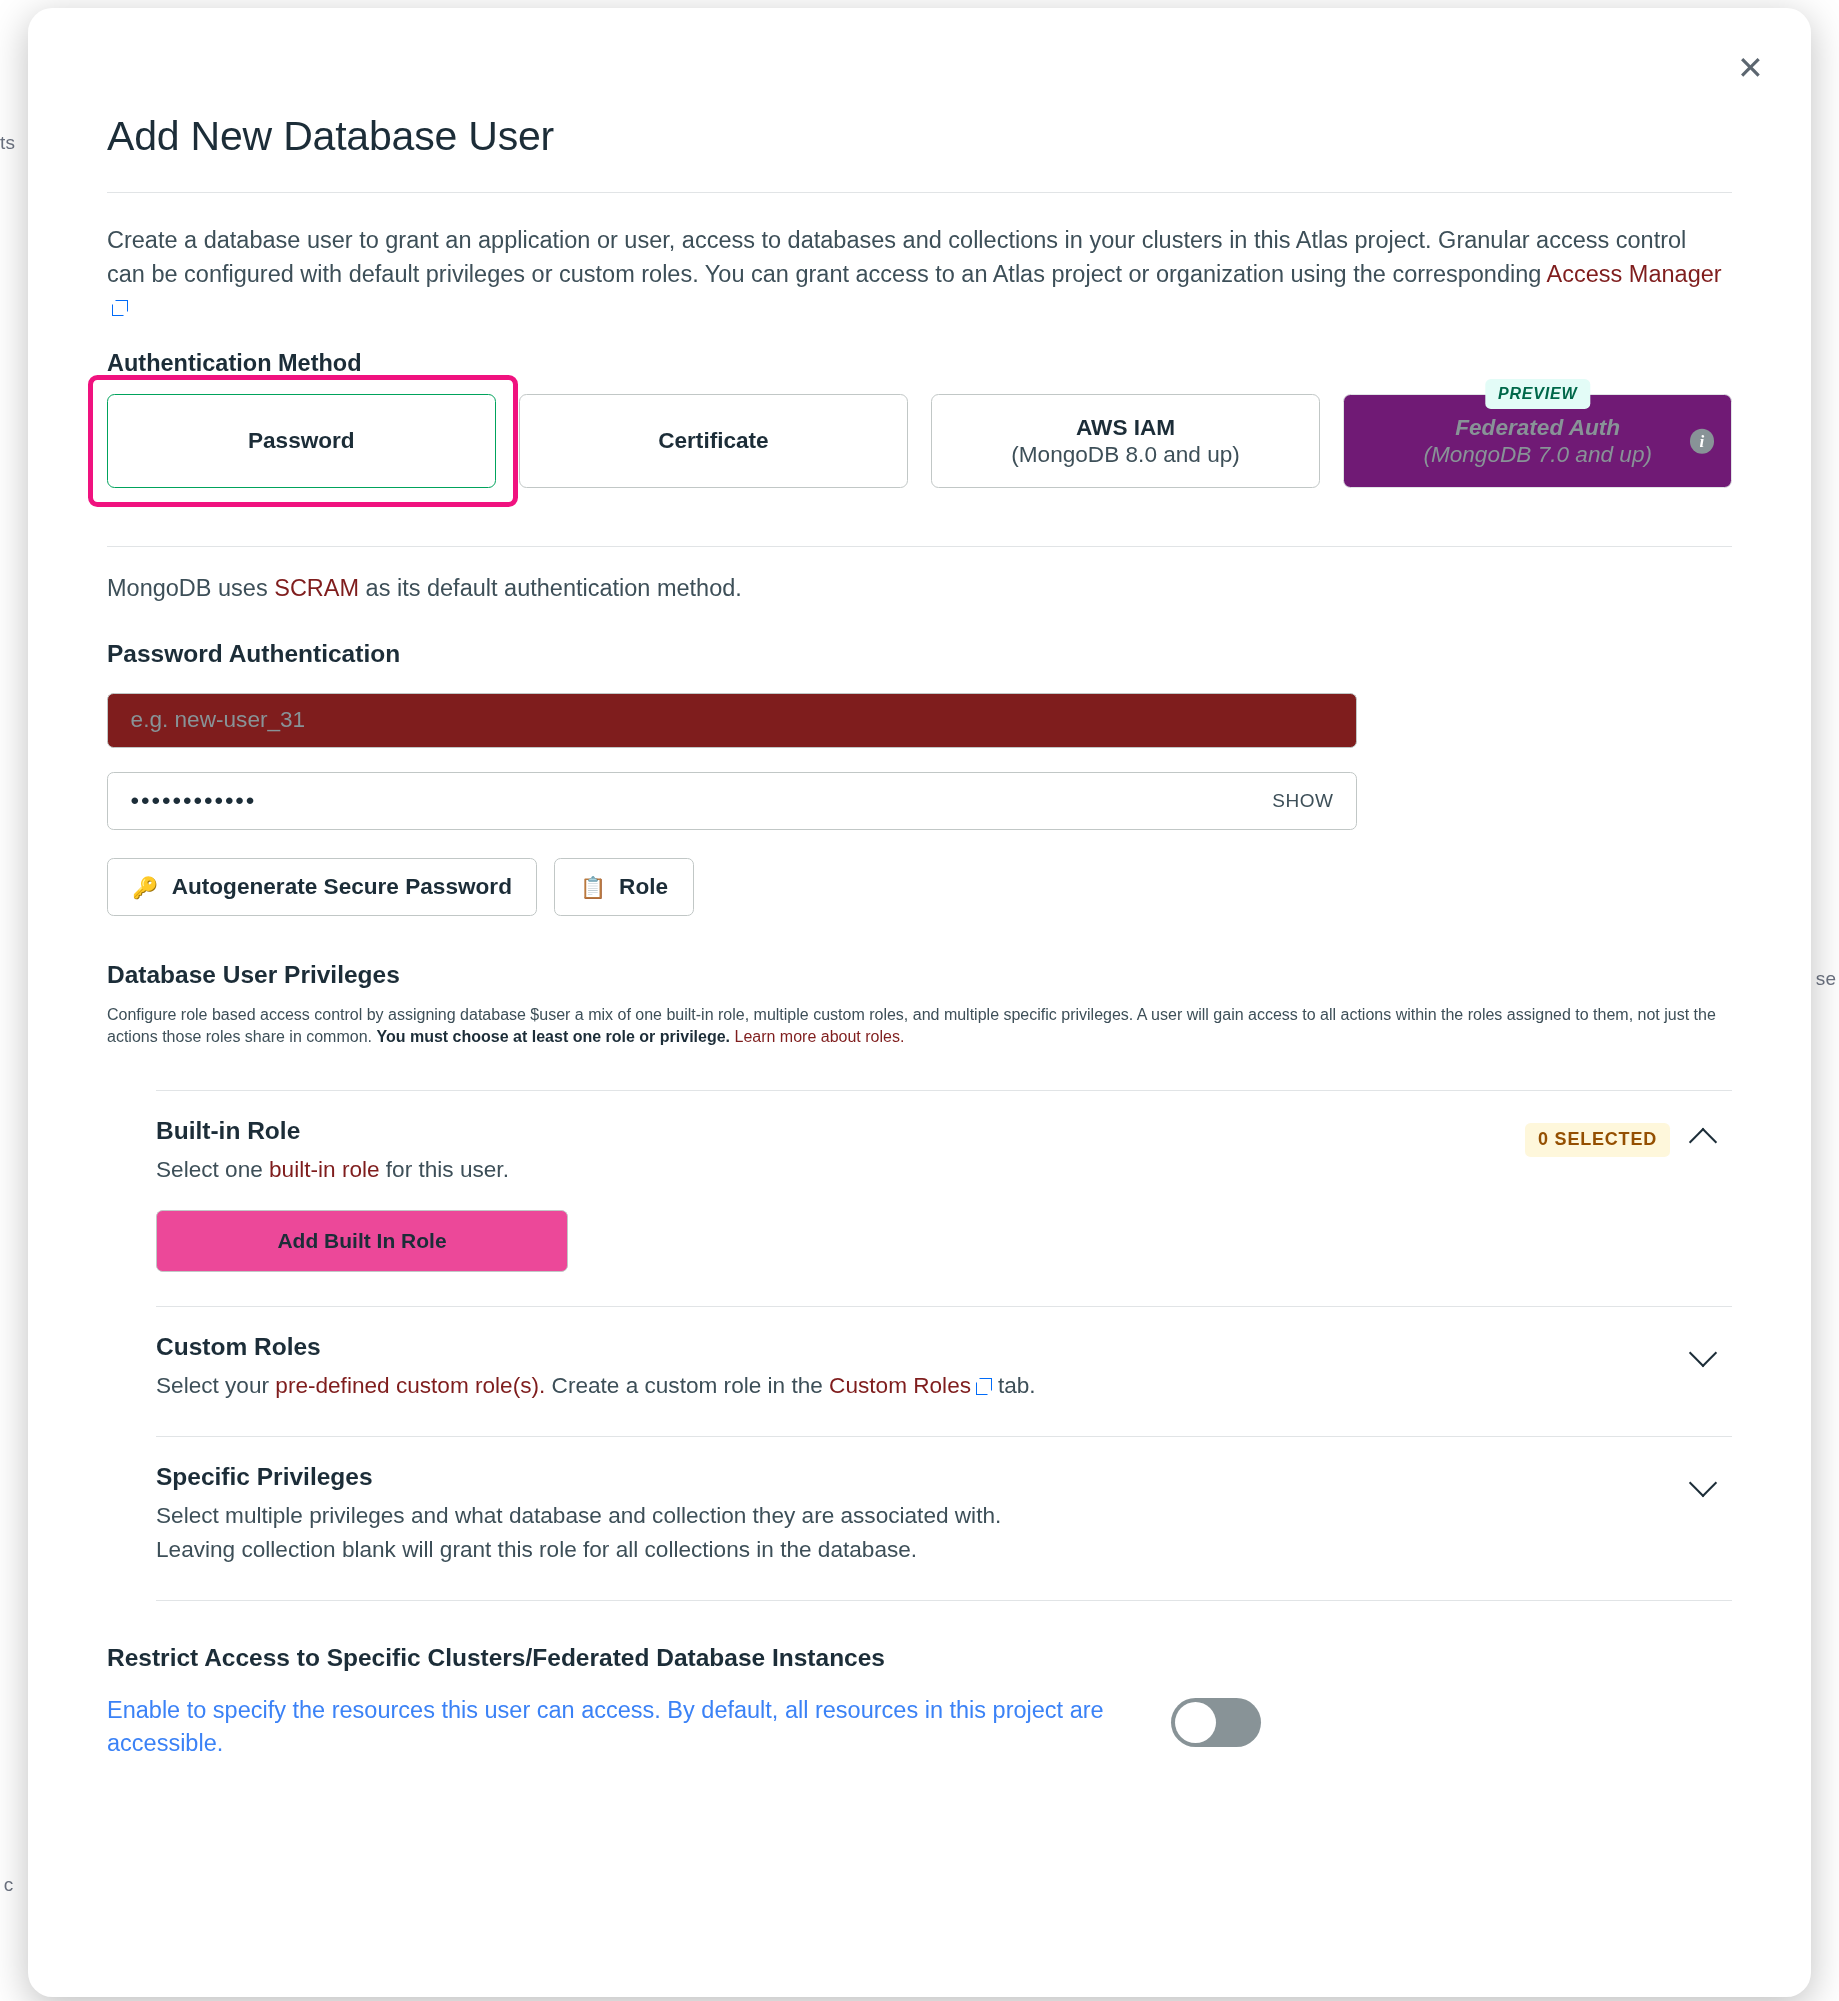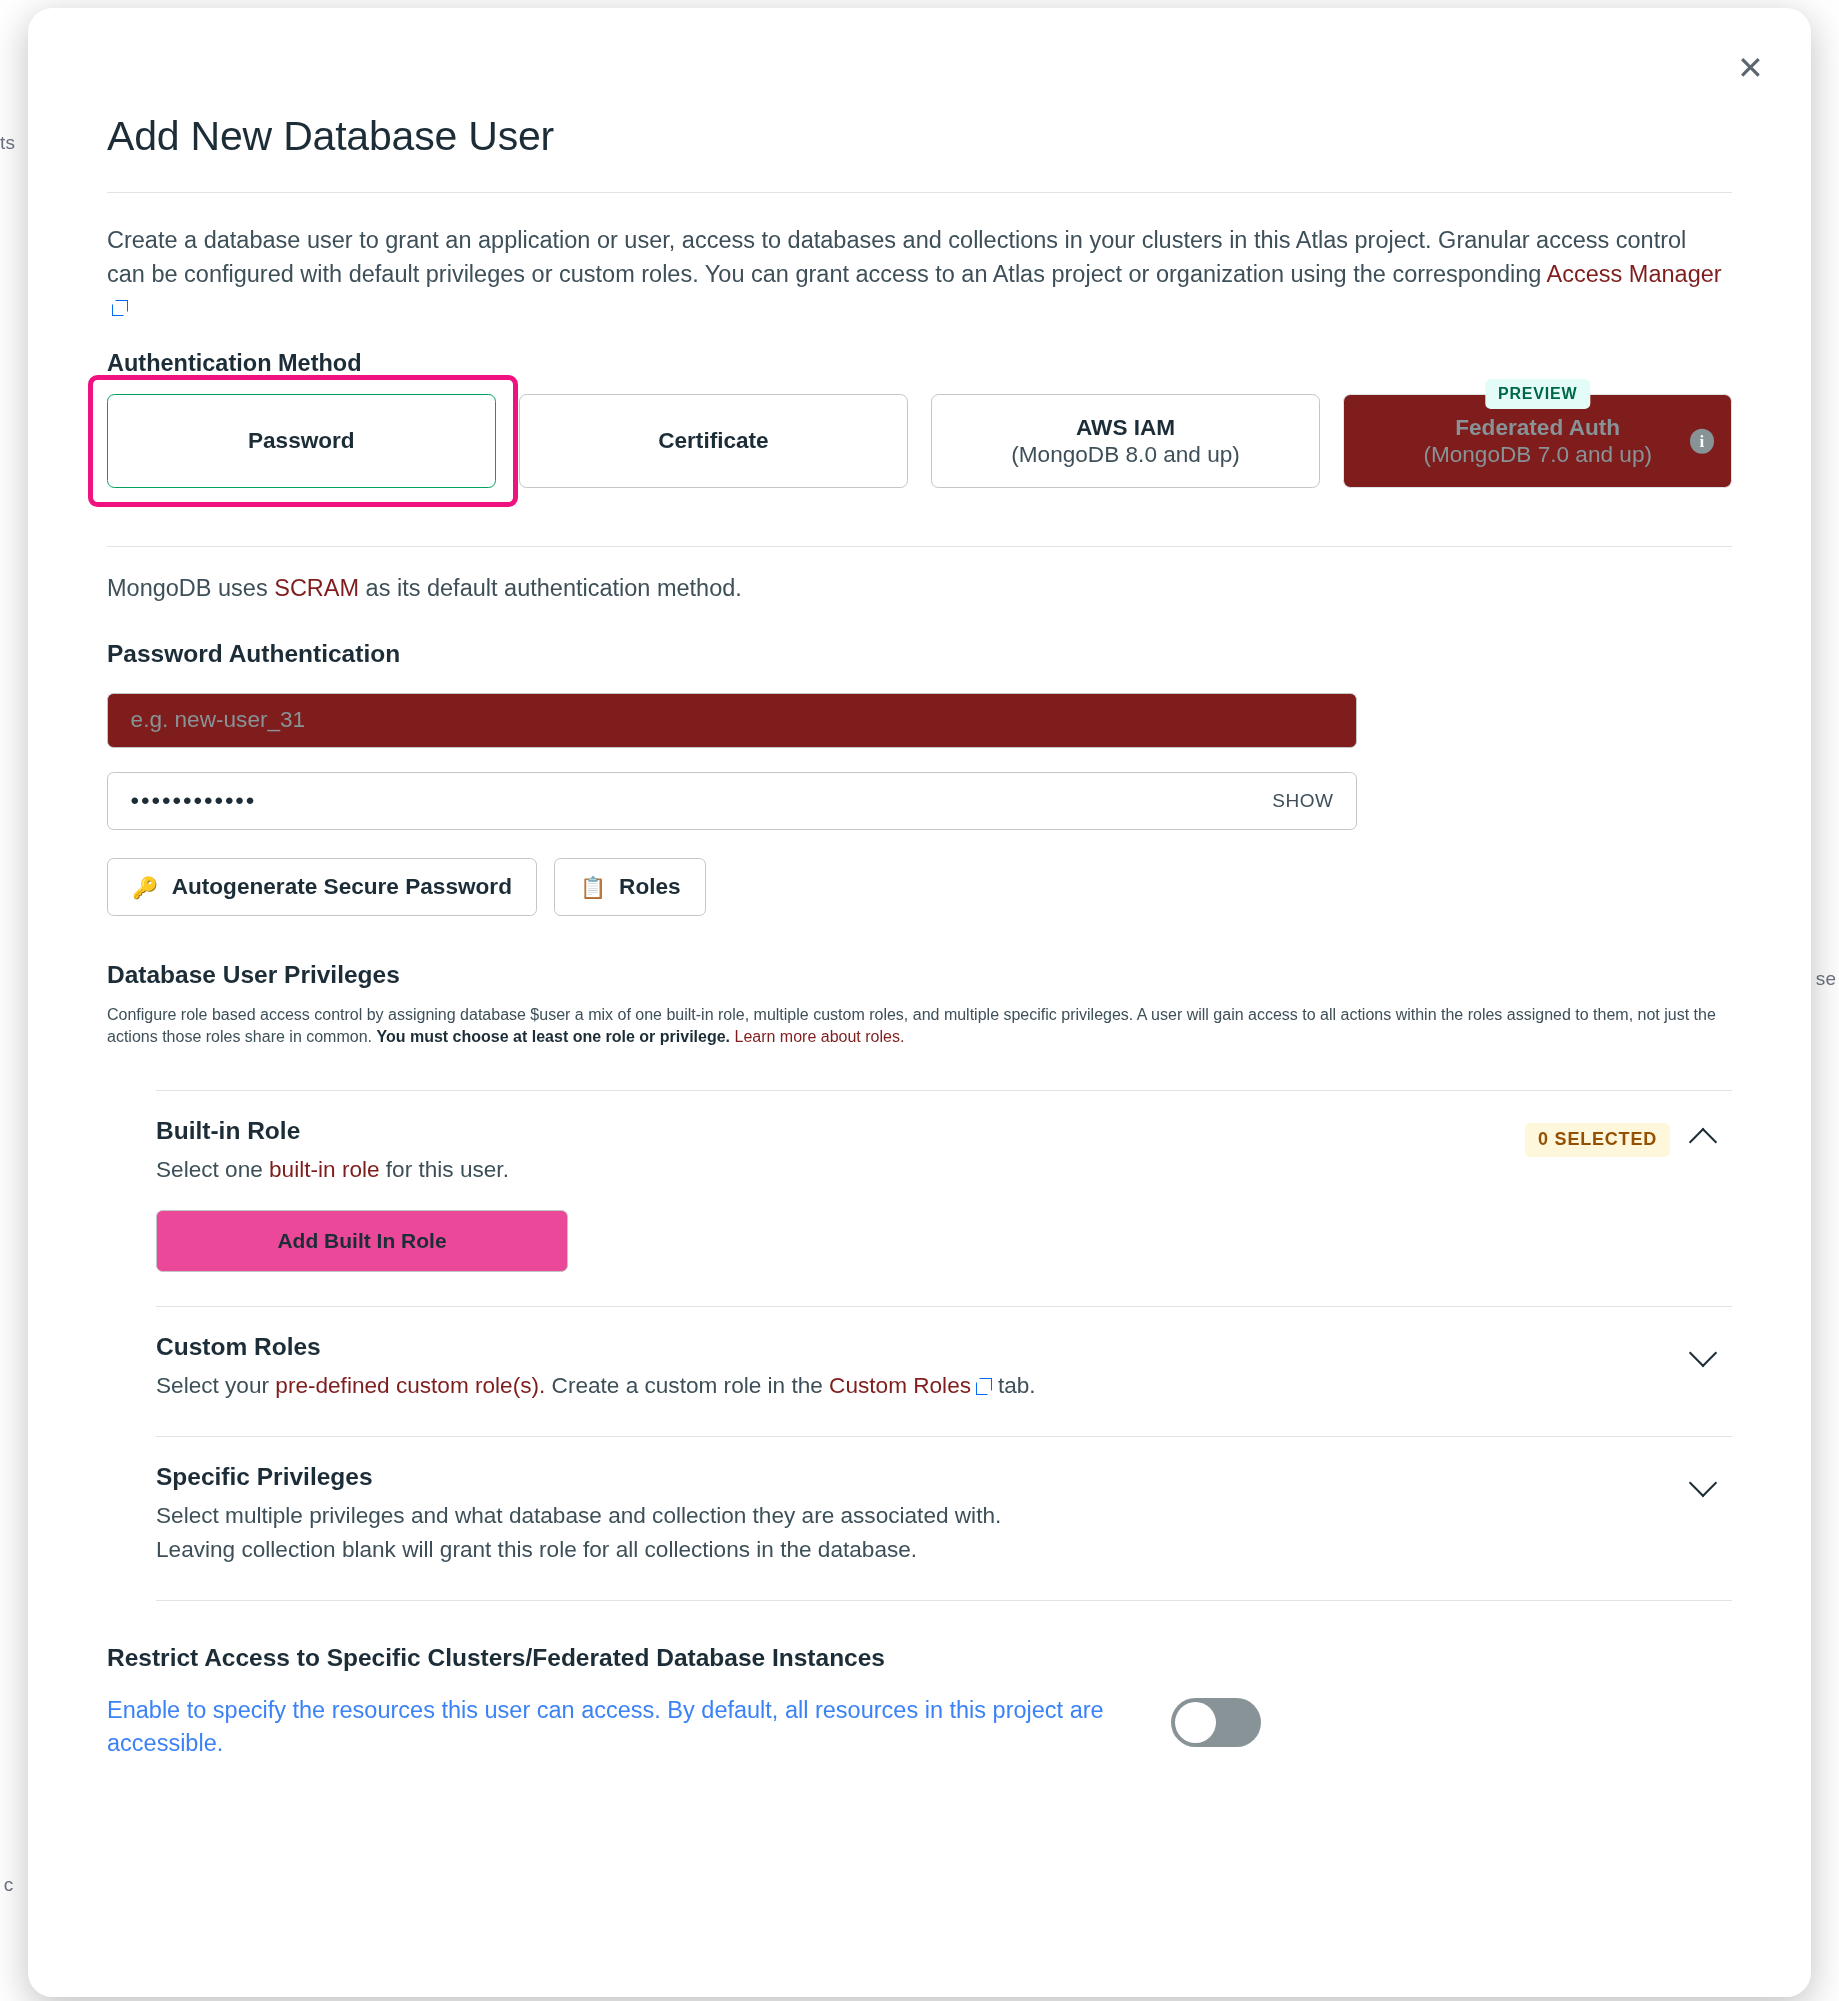--- a/index.html
+++ b/index.html
@@ -163,24 +163,25 @@
     left: -19px;
     top: -19px;
     width: 430px;
     height: 132px;
     border: 5.6px solid #f0127f;
     border-radius: 9.4px;
     box-sizing: border-box;
     pointer-events: none;
   }
   .auth-card.disabled {
-    background: #7f1d1d;
+    background: #701a75;
     border-color: #e1e4e6;
     color: #889397;
     cursor: default;
+    font-style: italic;
   }
   .auth-card.disabled .main,
   .auth-card.disabled .sub { color: #889397; font-weight: bold; }
   .auth-card.disabled .sub { font-weight: normal; }
   .preview-badge {
     position: absolute;
     top: -16px;
     left: 50%;
     transform: translateX(-50%);
     background: #e3fcf7;
@@ -480,21 +481,21 @@
       <span class="show-btn">SHOW</span>
     </div>
 
     <div class="btn-row">
       <button class="btn">
         <span class="key-icon">🔑</span>
         <span>Autogenerate Secure Password</span>
       </button>
       <button class="btn">
         <span class="copy-icon">📋</span>
-        <span>Roles</span>
+        <span>Role</span>
       </button>
     </div>
 
     <div class="privileges-head">Database User Privileges</div>
 
     <p class="privileges-text">
       <span>Configure role based access control by assigning database $user a mix of one built-in role, multiple custom roles, and multiple specific privileges. A user will gain access to all actions within the roles assigned to them, not just the actions those roles share in common. </span><b>You must choose at least one role or privilege.</b> <a class="link" href="#">Learn more about roles.</a>
     </p>
 
     <div class="panel">

